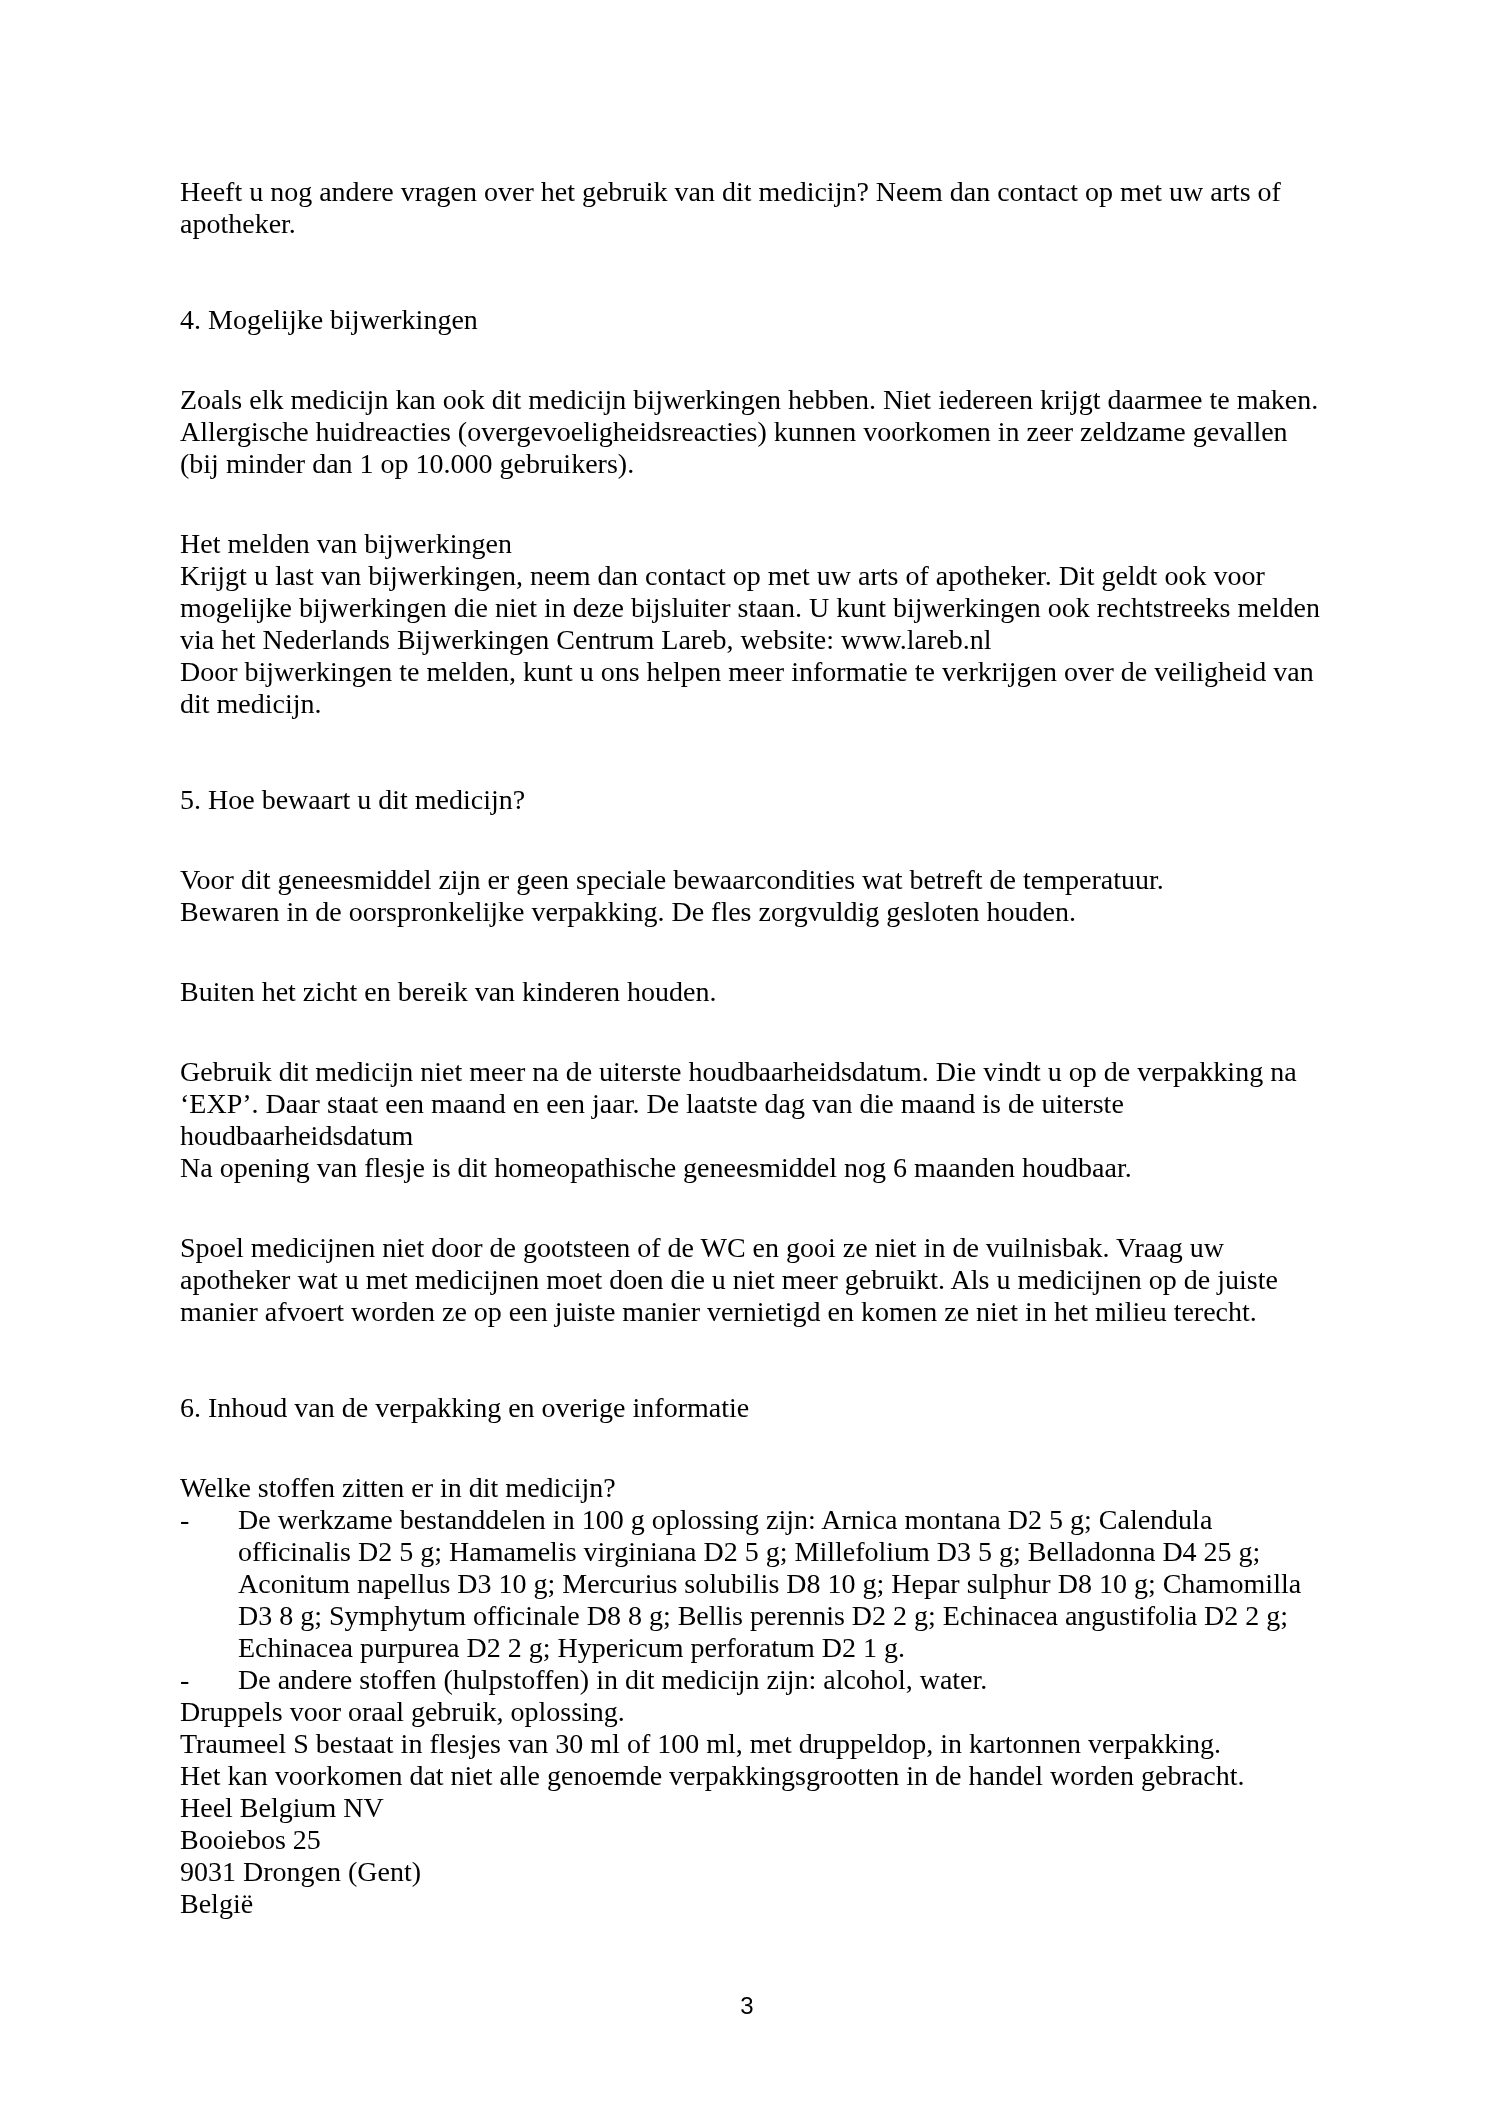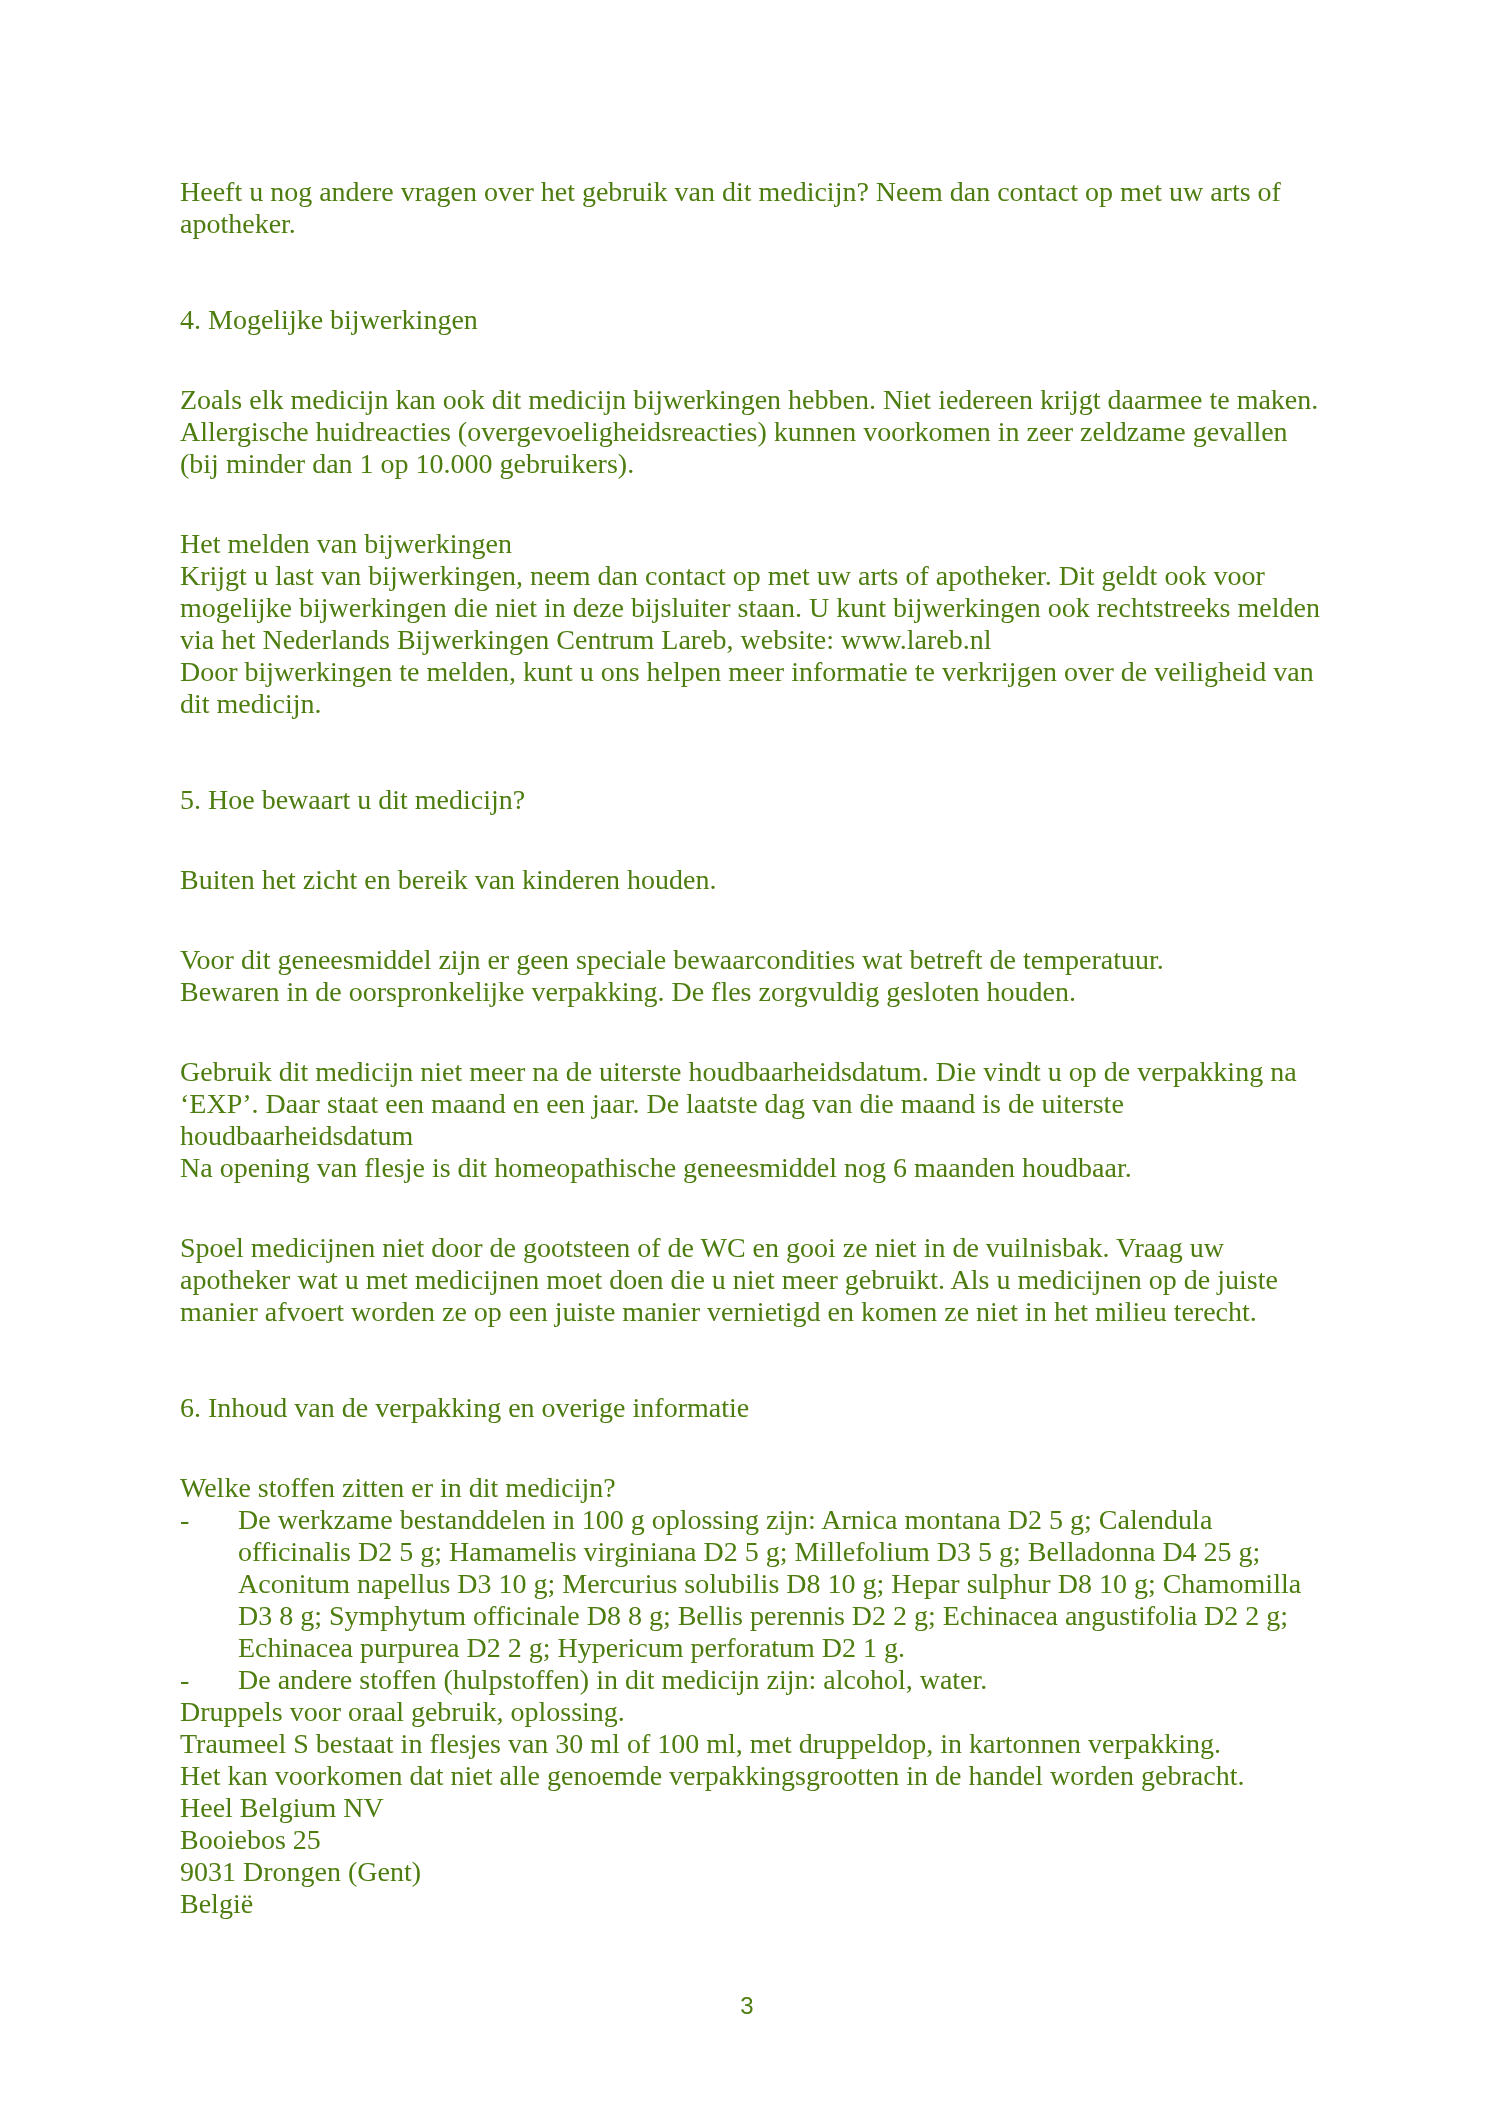--- a/index.html
+++ b/index.html
@@ -2,21 +2,21 @@
 <html><head>
 <meta charset="utf-8">
 <style>
   * { margin: 0; padding: 0; box-sizing: border-box; }
   html, body { background: #ffffff; }
   .page {
     position: relative;
     width: 1494px;
     height: 2112px;
     background: #ffffff;
-    color: #4d7c0f;
+    color: #000000;
     font-family: "Liberation Serif", "DejaVu Serif", serif;
     font-size: 28px;
     line-height: 32px;
     overflow: hidden;
   }
   .doc {
     position: absolute;
     top: 176px;
     left: 180px;
     width: 1290px;
@@ -53,23 +53,23 @@
 Allergische huidreacties (overgevoeligheidsreacties) kunnen voorkomen in zeer zeldzame gevallen
 (bij minder dan 1 op 10.000 gebruikers).</p>
     <h3 class="g1">Het melden van bijwerkingen</h3>
     <p class="pre">Krijgt u last van bijwerkingen, neem dan contact op met uw arts of apotheker. Dit geldt ook voor
 mogelijke bijwerkingen die niet in deze bijsluiter staan. U kunt bijwerkingen ook rechtstreeks melden
 via het Nederlands Bijwerkingen Centrum Lareb, website: www.lareb.nl
 Door bijwerkingen te melden, kunt u ons helpen meer informatie te verkrijgen over de veiligheid van
 dit medicijn.</p>
 
     <h2 class="g2">5. Hoe bewaart u dit medicijn?</h2>
-    <p class="pre g1">Buiten het zicht en bereik van kinderen houden.</p>
     <p class="pre g1">Voor dit geneesmiddel zijn er geen speciale bewaarcondities wat betreft de temperatuur.
 Bewaren in de oorspronkelijke verpakking. De fles zorgvuldig gesloten houden.</p>
+    <p class="pre g1">Buiten het zicht en bereik van kinderen houden.</p>
     <p class="pre g1">Gebruik dit medicijn niet meer na de uiterste houdbaarheidsdatum. Die vindt u op de verpakking na
 ‘EXP’. Daar staat een maand en een jaar. De laatste dag van die maand is de uiterste
 houdbaarheidsdatum
 Na opening van flesje is dit homeopathische geneesmiddel nog 6 maanden houdbaar.</p>
     <p class="pre g1">Spoel medicijnen niet door de gootsteen of de WC en gooi ze niet in de vuilnisbak. Vraag uw
 apotheker wat u met medicijnen moet doen die u niet meer gebruikt. Als u medicijnen op de juiste
 manier afvoert worden ze op een juiste manier vernietigd en komen ze niet in het milieu terecht.</p>
 
     <h2 class="g2">6. Inhoud van de verpakking en overige informatie</h2>
     <h3 class="g1">Welke stoffen zitten er in dit medicijn?</h3>

